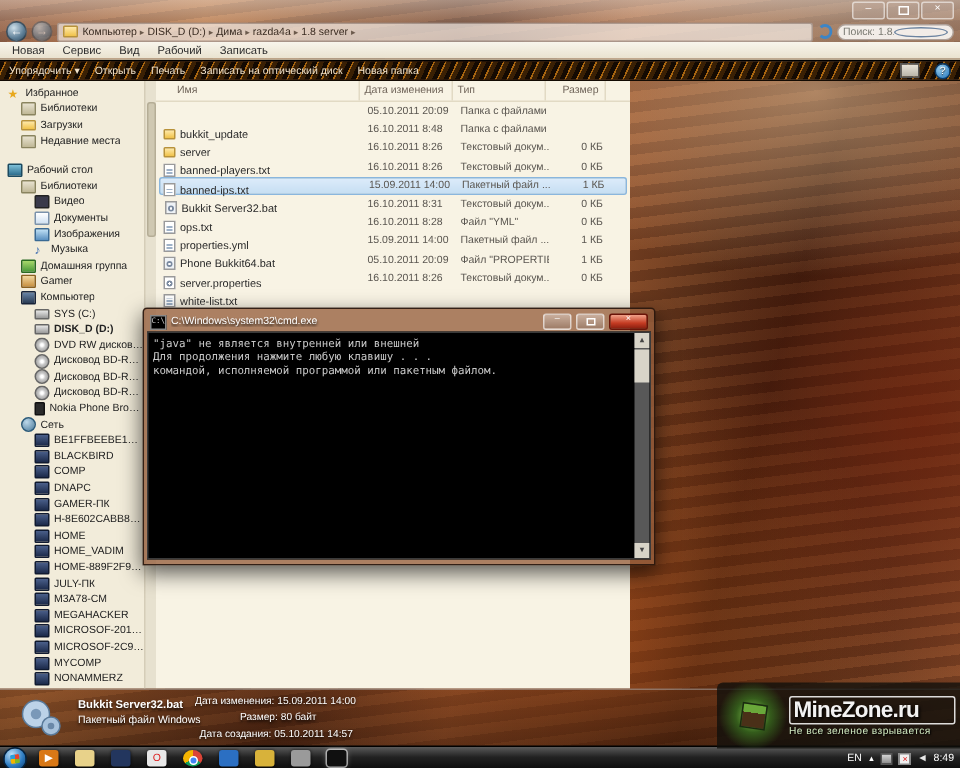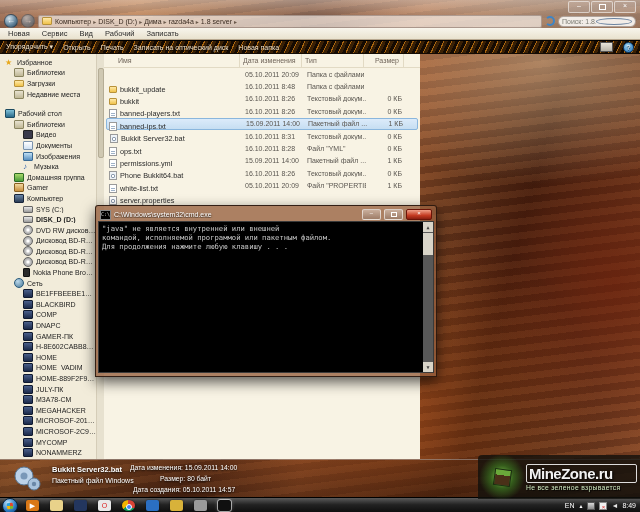--- a/index.html
+++ b/index.html
@@ -355,21 +355,21 @@
           <span class="fi folder"></span>
           <span>bukkit_update</span>
         </div>
         <div class="c-date">05.10.2011 20:09</div>
         <div class="c-type">Папка с файлами</div>
         <div class="c-size"></div>
       </div>
       <div class="row">
         <div class="c-name">
           <span class="fi folder"></span>
-          <span>bukkit</span>
+          <span>server</span>
         </div>
         <div class="c-date">16.10.2011 8:48</div>
         <div class="c-type">Папка с файлами</div>
         <div class="c-size"></div>
       </div>
       <div class="row">
         <div class="c-name">
           <span class="fi text"></span>
           <span>banned-players.txt</span>
         </div>
@@ -400,52 +400,52 @@
           <span class="fi text"></span>
           <span>ops.txt</span>
         </div>
         <div class="c-date">16.10.2011 8:31</div>
         <div class="c-type">Текстовый докум...</div>
         <div class="c-size">0 КБ</div>
       </div>
       <div class="row">
         <div class="c-name">
           <span class="fi yml"></span>
-          <span>permissions.yml</span>
+          <span>properties.yml</span>
         </div>
         <div class="c-date">16.10.2011 8:28</div>
         <div class="c-type">Файл "YML"</div>
         <div class="c-size">0 КБ</div>
       </div>
       <div class="row">
         <div class="c-name">
           <span class="fi bat"></span>
           <span>Phone Bukkit64.bat</span>
         </div>
         <div class="c-date">15.09.2011 14:00</div>
         <div class="c-type">Пакетный файл ...</div>
         <div class="c-size">1 КБ</div>
       </div>
       <div class="row">
         <div class="c-name">
+          <span class="fi props"></span>
+          <span>server.properties</span>
+        </div>
+        <div class="c-date">05.10.2011 20:09</div>
+        <div class="c-type">Файл "PROPERTIE...</div>
+        <div class="c-size">1 КБ</div>
+      </div>
+      <div class="row">
+        <div class="c-name">
           <span class="fi text"></span>
           <span>white-list.txt</span>
         </div>
         <div class="c-date">16.10.2011 8:26</div>
         <div class="c-type">Текстовый докум...</div>
         <div class="c-size">0 КБ</div>
-      </div>
-      <div class="row">
-        <div class="c-name">
-          <span class="fi props"></span>
-          <span>server.properties</span>
-        </div>
-        <div class="c-date">05.10.2011 20:09</div>
-        <div class="c-type">Файл "PROPERTIE...</div>
-        <div class="c-size">1 КБ</div>
       </div>
     </div>
 </div>
 
 <div class="abs" id="details">
   <svg id="bigicon" viewBox="0 0 34 30">
     <circle cx="14" cy="13" r="9" fill="#bcd2e8" stroke="#5a7a9a"></circle>
     <circle cx="14" cy="13" r="3.5" fill="#7a98b8"></circle>
     <circle cx="24" cy="21" r="6" fill="#a8c2dc" stroke="#5a7a9a"></circle>
     <circle cx="24" cy="21" r="2.2" fill="#6a88a8"></circle>
@@ -461,22 +461,22 @@
   <div id="cmdtitle">
     <span id="cmdico">C:\</span>
     <span id="cmdtitletext">C:\Windows\system32\cmd.exe</span>
     <span class="cb">–</span>
     <span class="cb"><span class="sq"></span></span>
     <span class="cb close">×</span>
   </div>
   <div id="cmdbody">
     <div id="cmdlines">
         <div class="cline">"java" не является внутренней или внешней</div>
+        <div class="cline">Для продолжения нажмите любую клавишу . . .</div>
         <div class="cline">командой, исполняемой программой или пакетным файлом.</div>
-        <div class="cline">Для продолжения нажмите любую клавишу . . .</div>
       </div>
     <div id="cmdscroll">
       <span class="sarr" style="top:0;">▲</span>
       <span class="sthumb"></span>
       <span class="sarr" style="bottom:0;">▼</span>
     </div>
   </div>
 </div>
 
 <div class="abs" id="taskbar">

